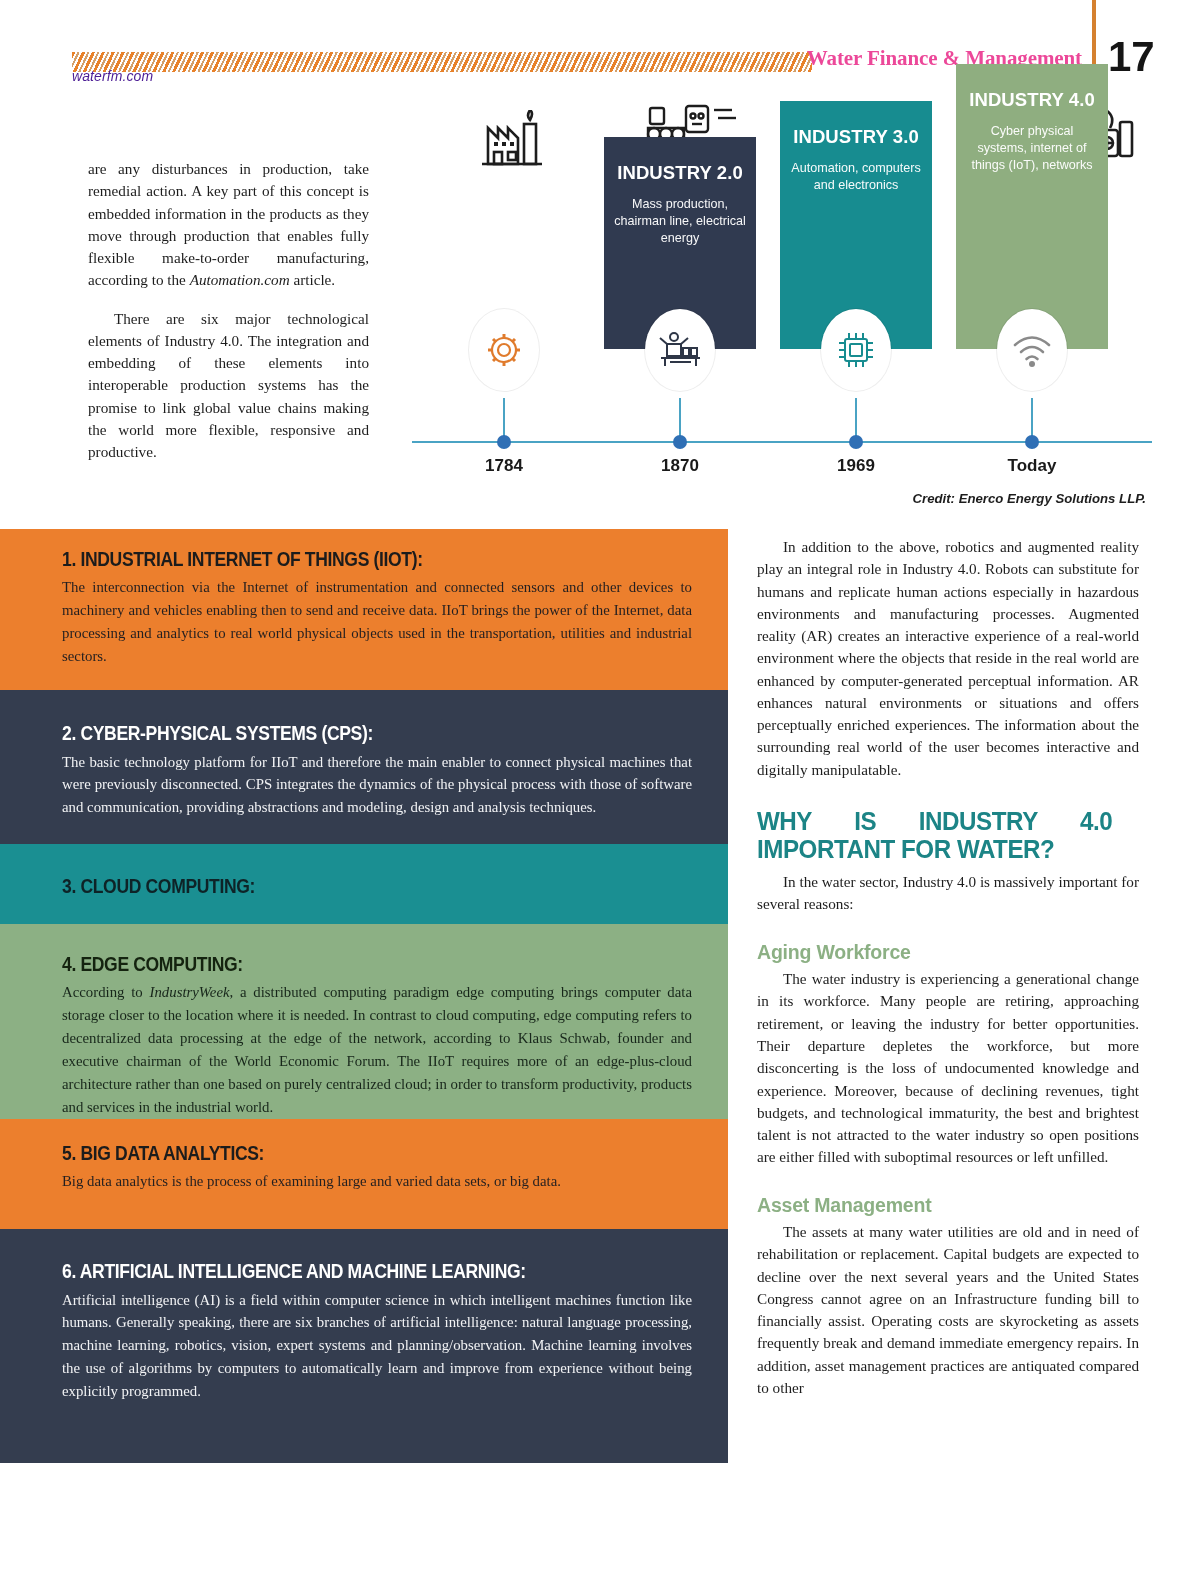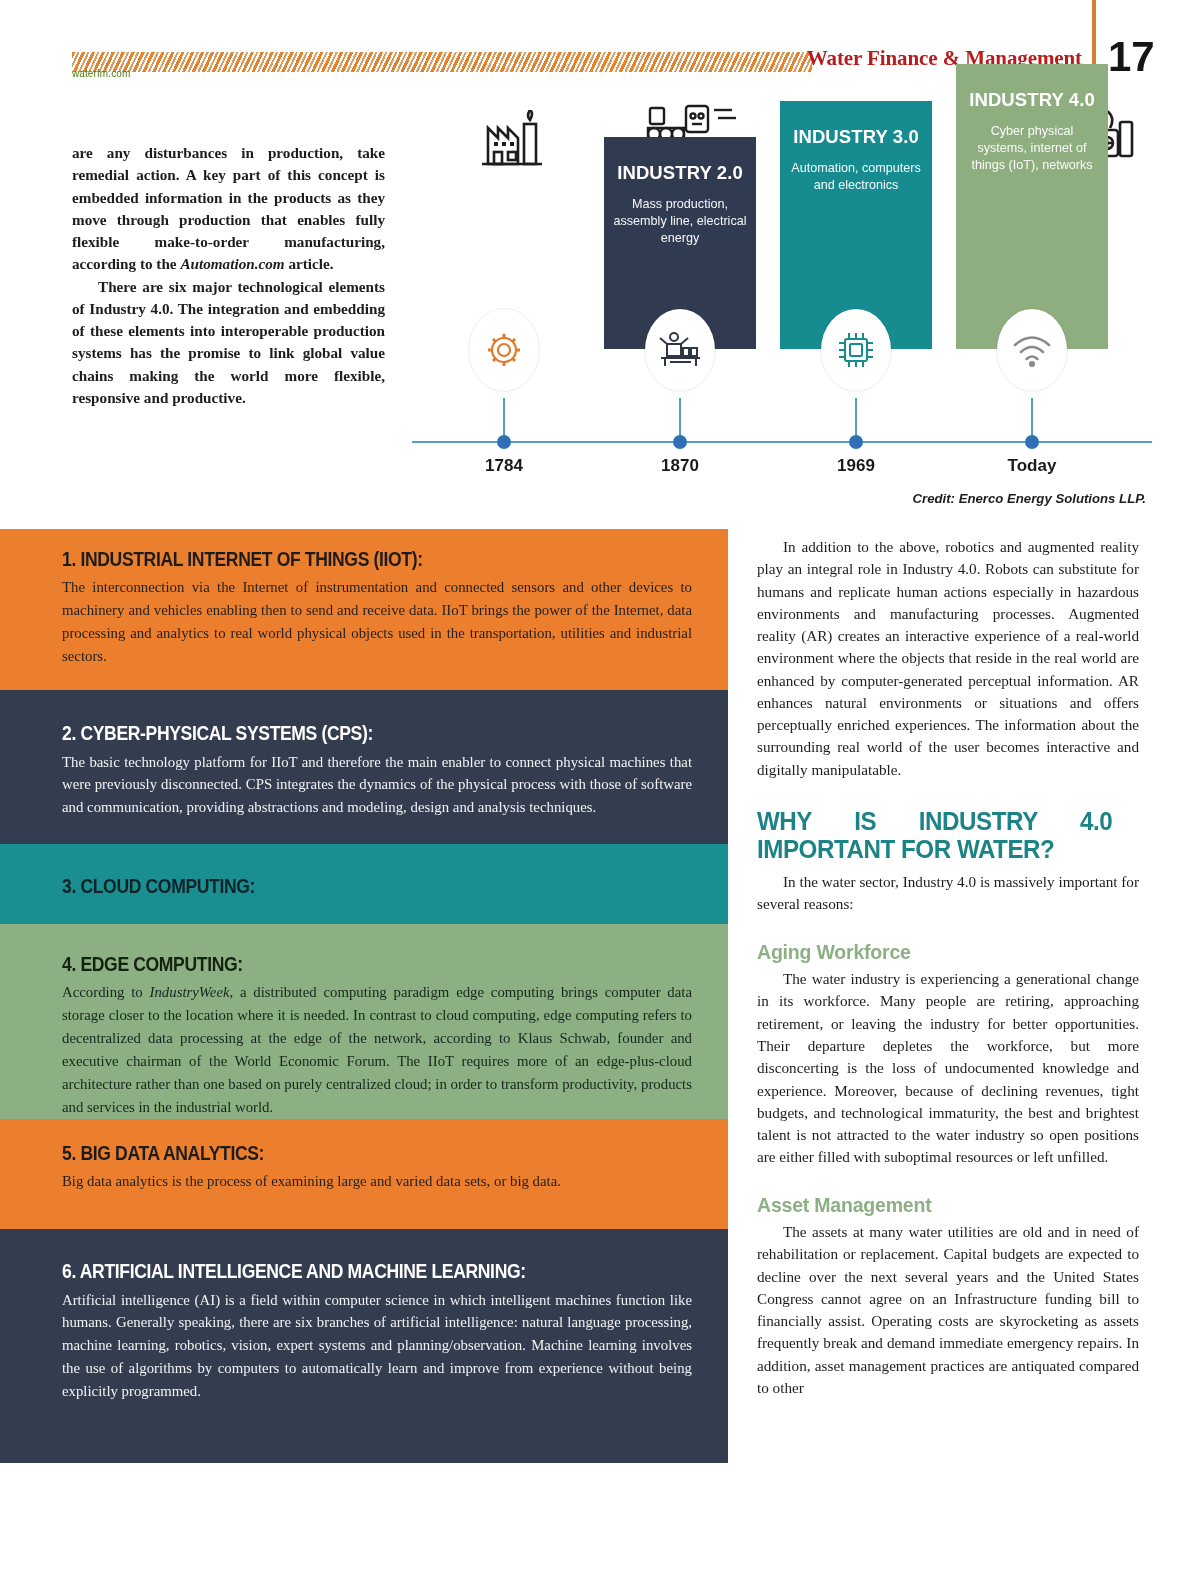--- a/index.html
+++ b/index.html
@@ -19,26 +19,26 @@
     position:absolute;left:72px;top:52px;width:740px;height:20px;
     background:repeating-linear-gradient(115deg,
       #e8822a 0px,#e8822a 3px,
       #ffffff 3px,#ffffff 5px,
       #d4a06a 5px,#d4a06a 7px,
       #ffffff 7px,#ffffff 9px);
   }
   .site-url{
     position:absolute;left:72px;top:68px;
     font-family:"Liberation Sans",sans-serif;
-    font-size:10px;color:#4d7c0f;letter-spacing:.1px;
+    font-size:14px;color:#4c1d95;letter-spacing:.1px;font-style:italic;
   }
   .mag-title{
     position:absolute;right:118px;top:46px;
     font-family:"Liberation Serif",serif;
-    font-weight:bold;font-size:21px;color:#b91c1c;
+    font-weight:bold;font-size:21px;color:#ec4899;
     letter-spacing:-.1px;white-space:nowrap;
   }
   .issue-date{
     position:absolute;right:118px;top:71px;
     font-family:"Liberation Sans",sans-serif;
     font-size:13.5px;color:#3a3a3a;white-space:nowrap;
   }
   .vrule{
     position:absolute;left:1092px;top:0;width:4px;height:88px;
     background:#d5812f;
@@ -49,21 +49,21 @@
     font-weight:bold;font-size:42px;color:#151515;line-height:1;
   }
 
   
   .intro-col{
     position:absolute;left:72px;top:142px;width:313px;
     font-size:15.2px;line-height:1.465;
     text-align:justify;text-justify:inter-word;
     color:#1d1d1d;
   }
-  .intro-col p{margin:0;font-weight:bold;}
+  .intro-col p{margin:16px;}
   .intro-col p.ind{text-indent:26px;}
   .intro-col i{font-style:italic;}
 
   
   .info{
     position:absolute;left:418px;top:96px;width:728px;height:390px;
     background:#ffffff;
   }
   .bars{position:absolute;left:0;top:0;width:728px;height:345px;}
   .bar{
@@ -259,21 +259,21 @@
           <rect x="122" y="36" width="22" height="26" rx="3"></rect>
           <circle cx="133" cy="49" r="6"></circle>
           <line x1="133" y1="44" x2="133" y2="54"></line>
           <line x1="128" y1="49" x2="138" y2="49"></line>
           <rect x="146" y="28" width="12" height="34" rx="2"></rect>
         </svg>
       </span>
 
       <div class="bar bar2">
         <div class="btitle">INDUSTRY 2.0</div>
-        <div class="bdesc">Mass production, assembly line, electrical energy</div>
+        <div class="bdesc">Mass production, chairman line, electrical energy</div>
       </div>
       <div class="bar bar3">
         <div class="btitle">INDUSTRY 3.0</div>
         <div class="bdesc">Automation, computers and electronics</div>
       </div>
       <div class="bar bar4">
         <div class="btitle">INDUSTRY 4.0</div>
         <div class="bdesc">Cyber physical systems, internet of things (IoT), networks</div>
       </div>
 

